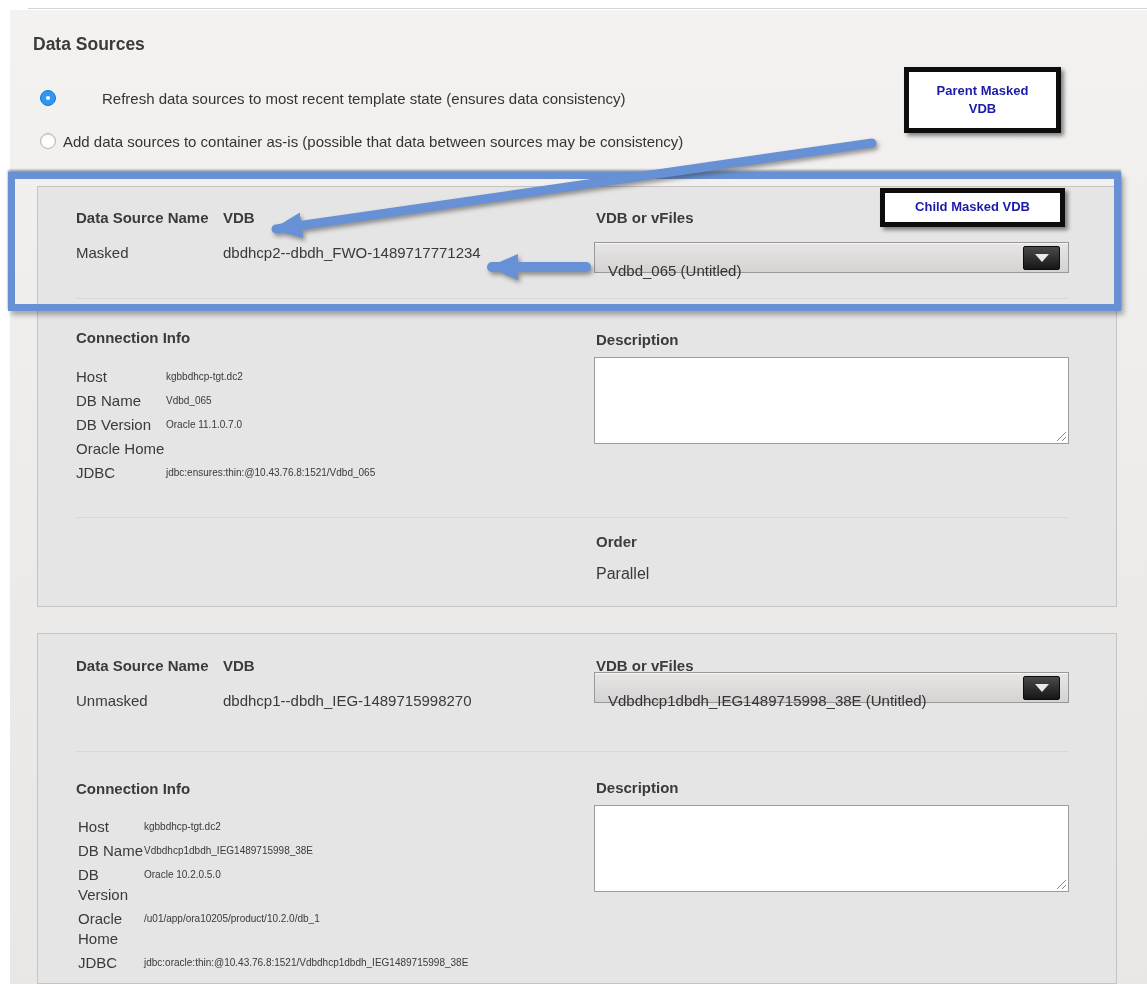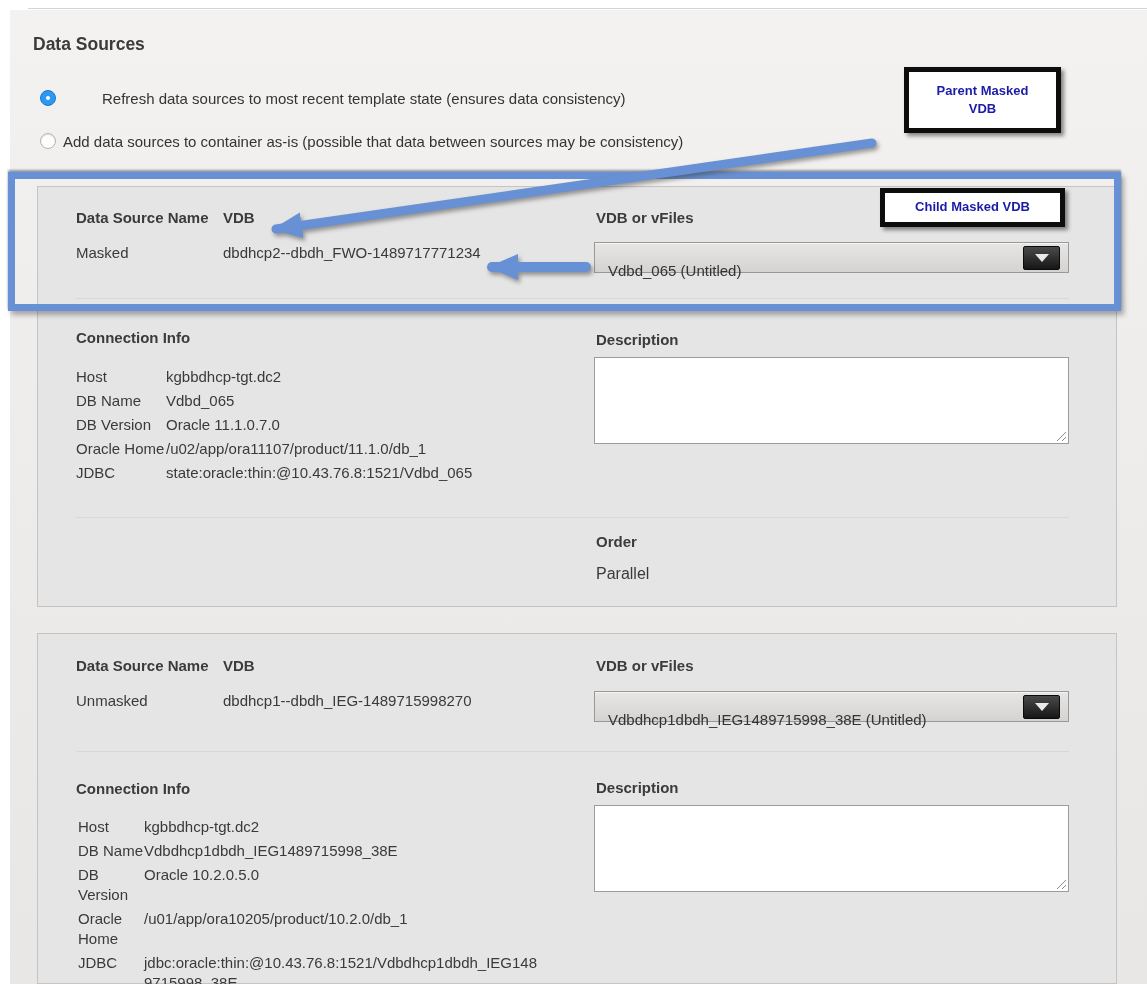--- a/index.html
+++ b/index.html
@@ -38,21 +38,21 @@
   .select .sel-btn { position:absolute; right:8px; top:3px; width:37px; height:24px;
             background:linear-gradient(180deg,#4a4a4a 0%,#161616 100%);
             border:1px solid #0a0a0a; border-radius:2px; display:flex; align-items:center; justify-content:center; }
   .tri-down { width:0; height:0; border-left:7px solid transparent; border-right:7px solid transparent;
               border-top:8px solid #eaeaea; }
 
   
   .conn { position:absolute; }
   .conn-row { display:flex; margin-bottom:4px; }
   .conn-label { flex-shrink:0; font-size:15px; line-height:20px; color:#3a3a3a; }
-  .conn-value { font-size:15px; line-height:20px; color:#3a3a3a; }
+  .conn-value { font-size:10px; line-height:20px; color:#3a3a3a; }
   .w1 .conn-label { width:90px; }
   .w1 .conn-value { width:430px; }
   .w2 .conn-label { width:66px; }
   .w2 .conn-value { width:400px; word-break:break-all; }
 
   
   .desc-box { position:absolute; left:556px; width:475px; height:87px; }
   .desc-box textarea { width:100%; height:100%; resize:none; border:1px solid #9d9c9a;
             background:#ffffff; font-family:"Liberation Sans",sans-serif; font-size:14px; }
   .grip { position:absolute; right:2px; bottom:2px; width:11px; height:11px; pointer-events:none; }
@@ -113,25 +113,24 @@
     <div class="conn-row">
       <div class="conn-label">DB Name</div>
       <div class="conn-value">Vdbd_065</div>
     </div>
     <div class="conn-row">
       <div class="conn-label">DB Version</div>
       <div class="conn-value">Oracle 11.1.0.7.0</div>
     </div>
     <div class="conn-row">
       <div class="conn-label">Oracle Home</div>
-      <div class="conn-value">/u02/app/ora11107/product/11.1.0/db_1</div>
     </div>
     <div class="conn-row">
       <div class="conn-label">JDBC</div>
-      <div class="conn-value">state:oracle:thin:@10.43.76.8:1521/Vdbd_065</div>
+      <div class="conn-value">jdbc:ensures:thin:@10.43.76.8:1521/Vdbd_065</div>
     </div>
   </div>
 
   <div class="hdr" style="left:558px; top:144px;">Description</div>
   <div class="desc-box" style="top:170px;">
     <textarea style=""></textarea>
     <svg class="grip" viewBox="0 0 11 11">
       <line x1="1" y1="10" x2="10" y2="1" stroke="#8a8a8a" stroke-width="1"></line>
       <line x1="6" y1="10" x2="10" y2="6" stroke="#8a8a8a" stroke-width="1"></line>
     </svg>
@@ -143,21 +142,21 @@
 </div>
 
 <div id="card2" class="card">
   <div class="hdr" style="left:38px; top:23px;">Data Source Name</div>
   <div class="hdr" style="left:185px; top:23px;">VDB</div>
   <div class="hdr" style="left:558px; top:23px;">VDB or vFiles</div>
 
   <div class="val" style="left:38px; top:58px;text-align:center;">Unmasked</div>
   <div class="val" style="left:185px; top:58px;">dbdhcp1--dbdh_IEG-1489715998270</div>
 
-  <div class="select" style="top:57px;">
+  <div class="select" style="top:38px;">
     <div class="sel-txt">Vdbdhcp1dbdh_IEG1489715998_38E (Untitled)</div>
     <div class="sel-btn">
       <div class="tri-down"></div>
     </div>
   </div>
 
   <div class="divider" style="top:117px;"></div>
 
   <div class="hdr" style="left:38px; top:146px;">Connection Info</div>
   <div class="conn w2" style="left:40px; top:183px;">

